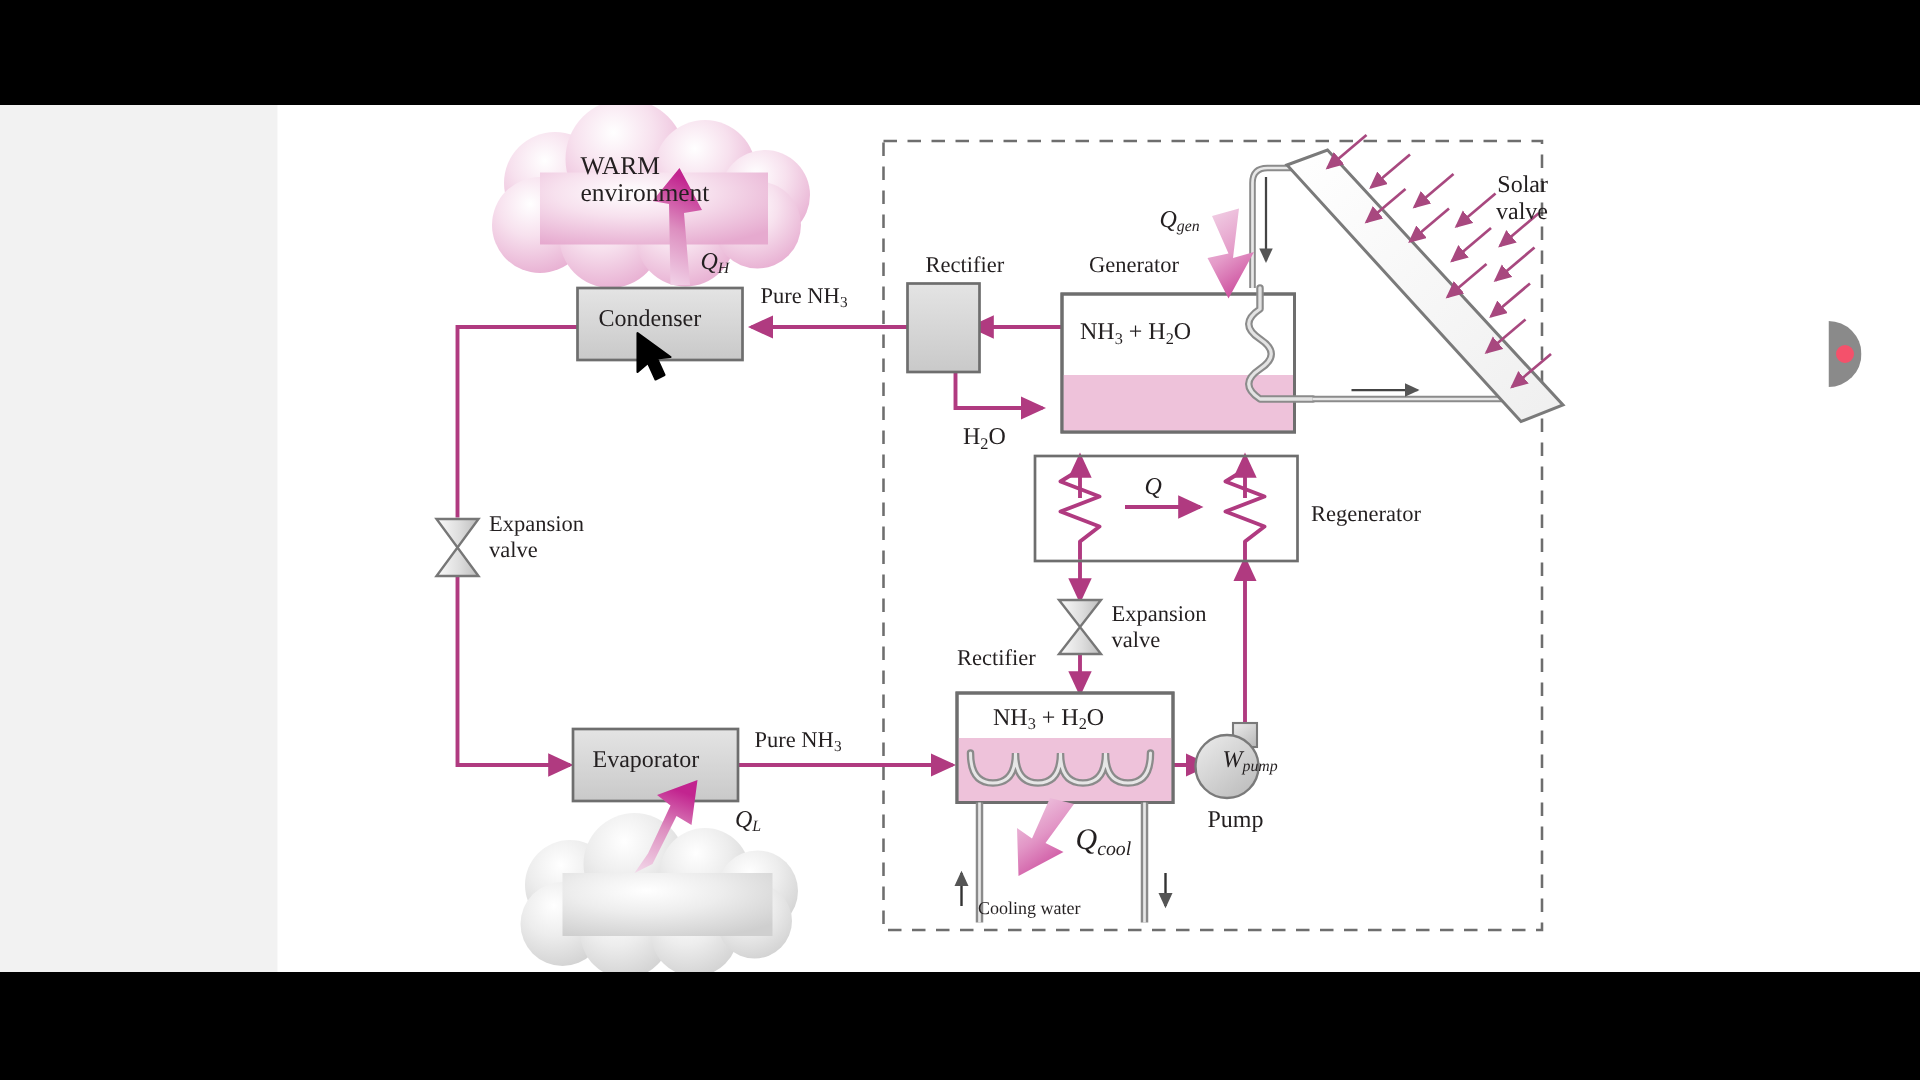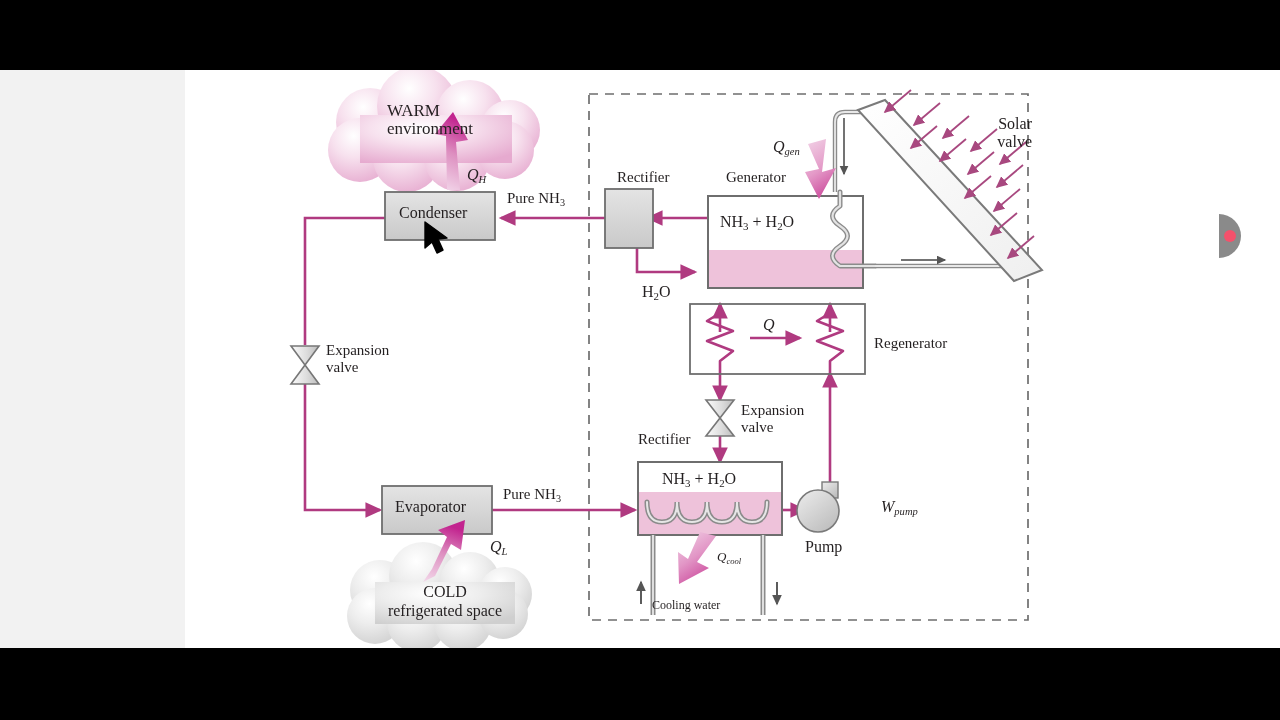--- a/index.html
+++ b/index.html
@@ -246,24 +246,20 @@
           <div>Expansion</div>
           <div>valve</div>
         </div>
 
         <div class="lbl" style="left:210px;top:428px;font-size:16px;">Evaporator</div>
 
         <div class="lbl" style="left:269px;top:468px;font-size:16px;margin-left:36px;"><i>Q</i><span class="subi">L</span></div>
 
         <div class="lbl" style="left:318px;top:416px;font-size:15px;">Pure NH<span class="sub">3</span></div>
 
-        <div class="lbl" style="left:175px;top:513px;width:170px;text-align:center;font-size:16px;line-height:1.18;">
-          <div>COLD</div>
-          <div>refrigerated space</div>
-        </div>
 
         <div class="lbl" style="left:432px;top:99px;font-size:15px;">Rectifier</div>
 
         <div class="lbl" style="left:525px;top:99px;font-size:15px;margin-left:16px;">Generator</div>
 
         <div class="lbl" style="left:535px;top:143px;font-size:16px;">NH<span class="sub">3</span> + H<span class="sub">2</span>O</div>
 
         <div class="lbl" style="left:457px;top:213px;font-size:16px;">H<span class="sub">2</span>O</div>
 
         <div class="lbl" style="left:588px;top:68px;font-size:16px;text-align:center;"><i>Q</i><span class="subi">gen</span></div>
@@ -279,25 +275,25 @@
 
         <div class="lbl" style="left:556px;top:332px;font-size:15px;line-height:1.15;">
           <div>Expansion</div>
           <div>valve</div>
         </div>
 
         <div class="lbl" style="left:453px;top:361px;font-size:15px;">Rectifier</div>
 
         <div class="lbl" style="left:477px;top:400px;font-size:16px;">NH<span class="sub">3</span> + H<span class="sub">2</span>O</div>
 
-        <div class="lbl" style="left:532px;top:480px;font-size:13px;"><i>Q</i><span class="subi">cool</span></div>
+        <div class="lbl" style="left:532px;top:480px;font-size:20px;"><i>Q</i><span class="subi">cool</span></div>
 
         <div class="lbl" style="left:467px;top:529px;font-size:12px;">Cooling water</div>
 
-        <div class="lbl" style="left:696px;top:428px;font-size:16px;"><i>W</i><span class="subi">pump</span></div>
+        <div class="lbl" style="left:630px;top:428px;font-size:16px;"><i>W</i><span class="subi">pump</span></div>
 
         <div class="lbl" style="left:620px;top:468px;font-size:16px;">Pump</div>
 
       </div>
     </div>
   </div>
 
   <svg id="cursor" style="position:absolute;left:424px;top:221px;" width="30" height="34" viewBox="0 0 30 34" xmlns="http://www.w3.org/2000/svg">
     <path d="M1,1 L1,27 L8,21 L13,32 L19,29 L14,18 L23,17 z" fill="#000" stroke="#000" stroke-width="1.4" stroke-linejoin="round"></path>
   </svg>

